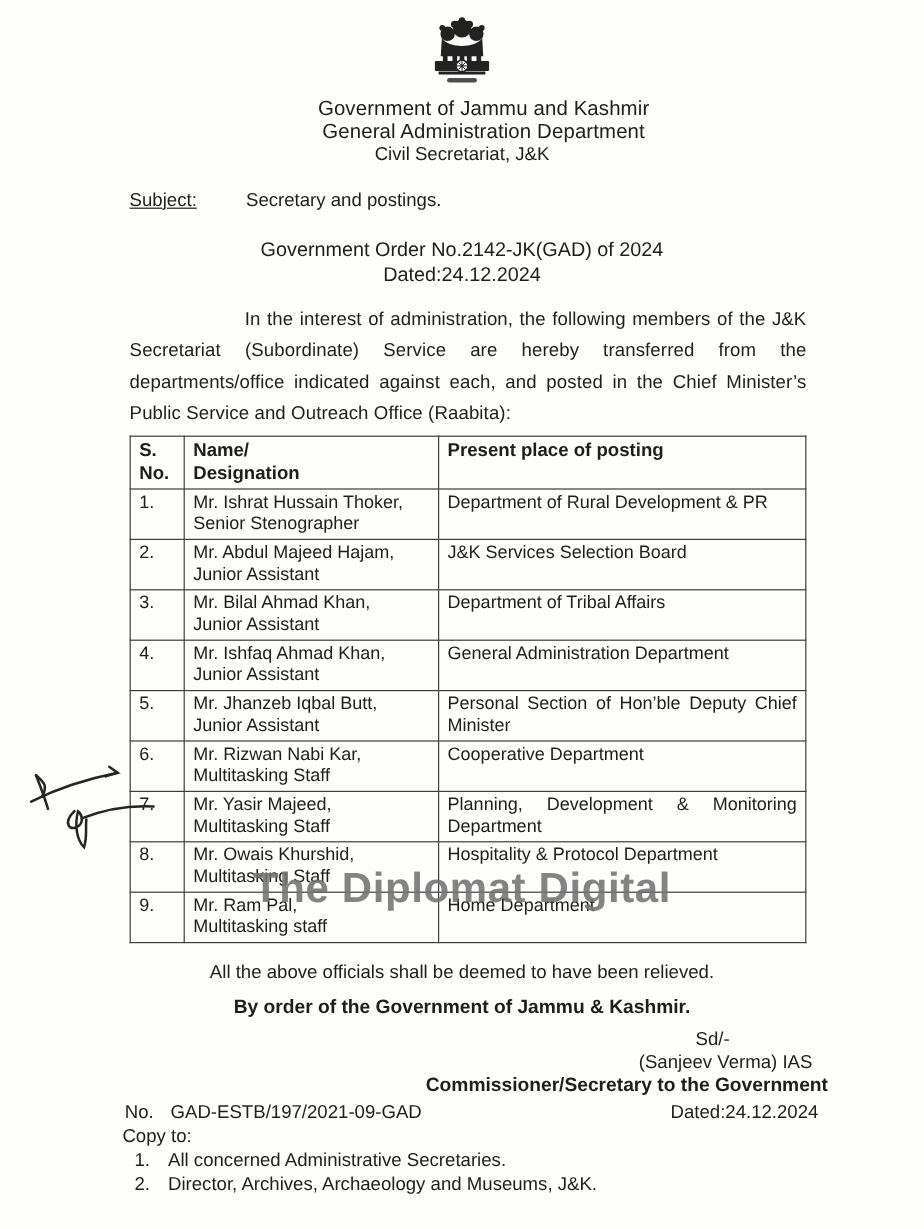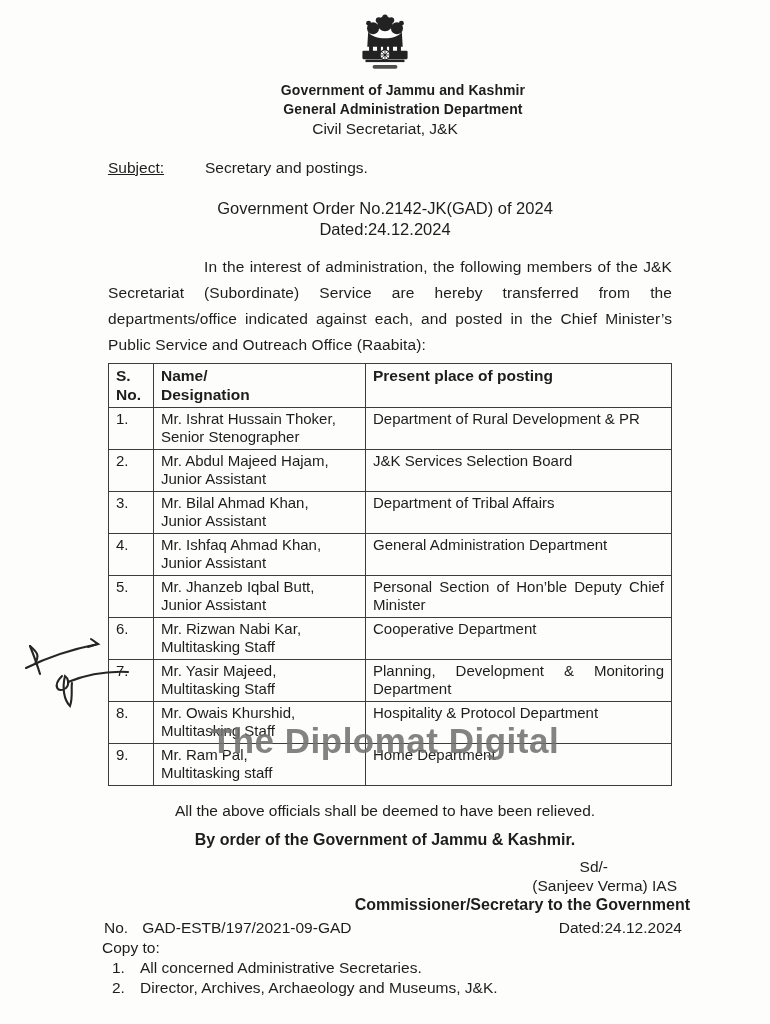--- a/index.html
+++ b/index.html
@@ -4,21 +4,21 @@
 <style>
   * { margin:0; padding:0; box-sizing:border-box; }
   html,body { background:#ffffff; }
   body { font-family:"Liberation Sans", sans-serif; color:#1d1d1d; }
   .page {
     position:relative; width:770px; height:1024px; margin:0 auto;
     background:#fdfdfc; overflow:hidden;
   }
   .center-head { text-align:center; padding-top:13px; }
   .emblem { display:block; margin:0 auto 4px auto; }
-  .h-bold { font-size:14px; font-weight:700; line-height:19px; letter-spacing:0.1px;padding-left:36px; }
+  .h-bold { font-size:17px; font-weight:400; line-height:19px; letter-spacing:0.1px;padding-left:36px; }
   .h-reg  { font-size:15.5px; line-height:19px; }
 
   .subject-row { margin:21px 0 0 108px; font-size:15.5px; }
   .subject-row .lbl { display:inline-block; width:97px;text-decoration:underline; }
 
   .order-head { margin-top:21px; text-align:center; font-size:16.5px; font-weight:400; line-height:21px; }
 
   .body-par {
     margin:14px 98px 0 108px; font-size:15.5px; line-height:26px;
     text-align:justify; text-indent:96px; letter-spacing:0.1px;

